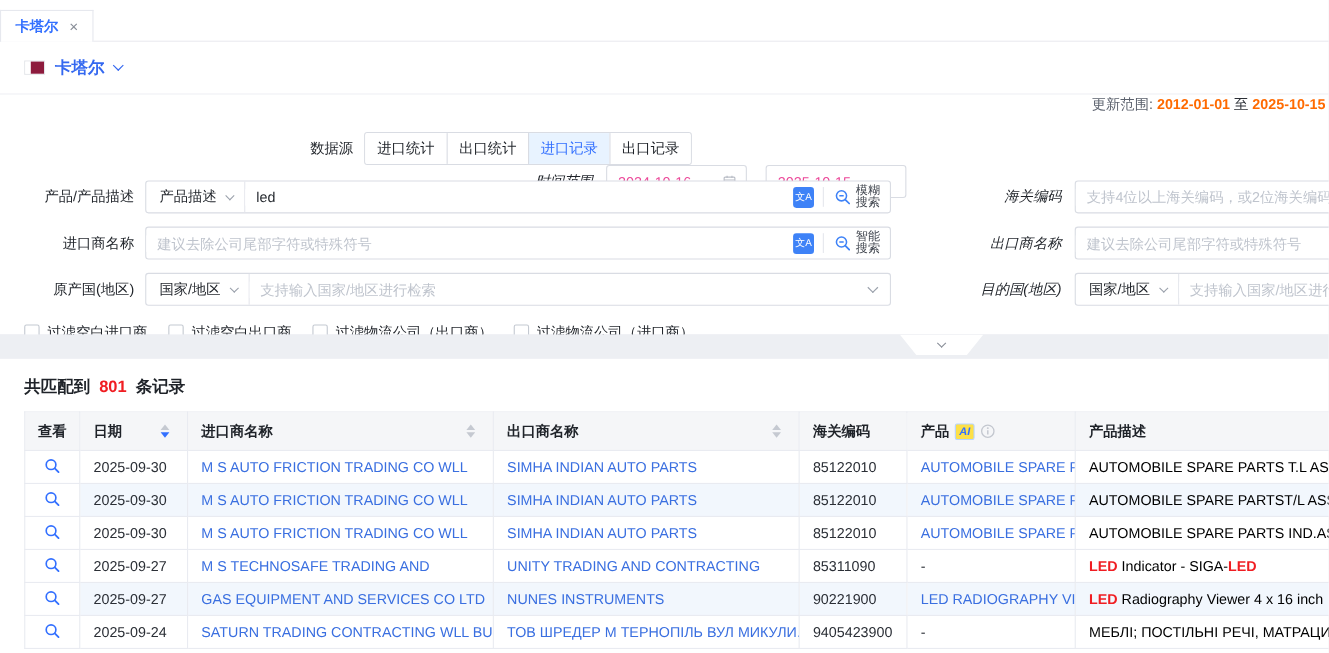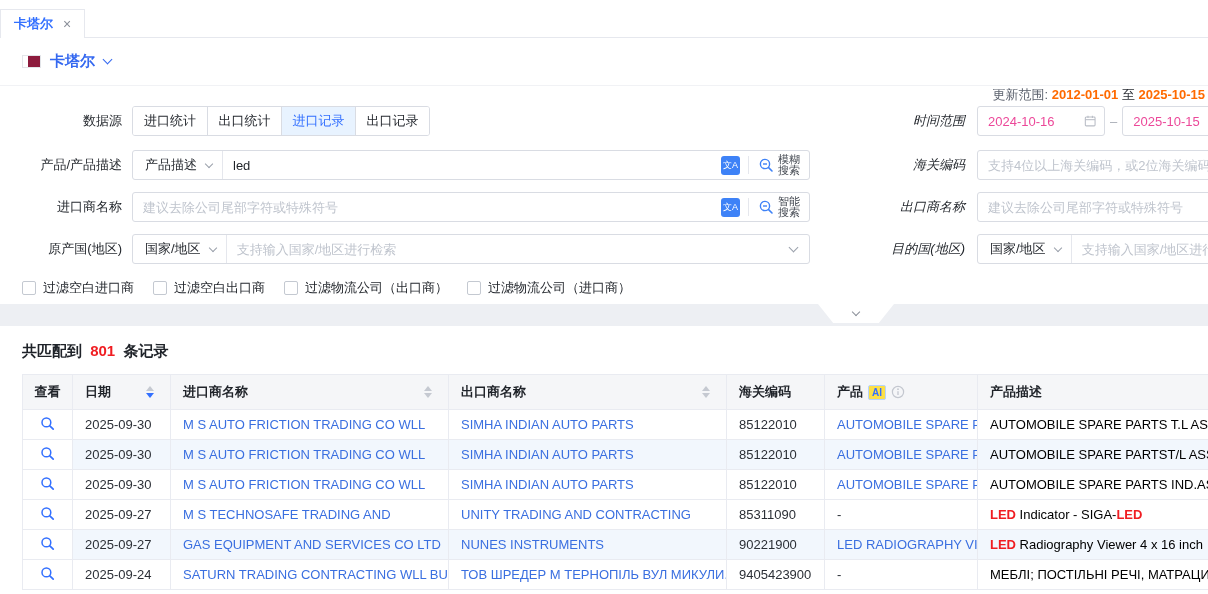--- a/index.html
+++ b/index.html
@@ -19,21 +19,21 @@
   .ptitle { color:#3468f0; font-size:15px; font-weight:bold; }
   .chev { display:inline-block; width:7px; height:7px; border-right:1.6px solid #3468f0; border-bottom:1.6px solid #3468f0;
           transform:rotate(45deg); margin-top:-4px; }
   .chev.gray { border-color:#9aa0ab; }
 
   
   .fpanel { background:#fff; border-top:1px solid #f1f2f5; padding-top:0; height:219px; position:relative; }
   .updline { text-align:right; padding-right:3px; font-size:13px; height:18px; line-height:18px; }
   .updline .ul { color:#5c626e; } .updline .od { color:#ff6a00; font-weight:bold; } .updline .zhi { color:#2b2f36; }
   .frow { display:flex; align-items:center; margin-top:12px; height:30px; }
-  .frow.first { margin-top:2px; }
+  .frow.first { margin-top:16px;flex-direction:column; }
   .lbl { width:132px; flex:none; text-align:right; padding-right:10px; font-size:13px; color:#1f2329; }
   .leftgrp { width:810px; flex:none; display:flex; align-items:center; }
   .rightgrp { flex:none; display:flex; align-items:center; }
   .rlbl { width:167px; flex:none; text-align:right; padding-right:12px; font-size:13px; color:#1f2329;font-style:italic; }
 
   .seg { display:flex; height:30px; border:1px solid #d9dce3; border-radius:3px; overflow:hidden; }
   .seg button { width:74px; background:#fff; border:none; border-left:1px solid #d9dce3; font-size:13px; color:#1f2329; cursor:pointer;
                 font-family:inherit; }
   .seg button:first-child { border-left:none; }
   .seg button.on { background:#e8f3ff; color:#3370ff; }
@@ -77,21 +77,21 @@
 
   table { border-collapse:collapse; table-layout:fixed; width:1300px; margin-top:13px; font-size:13px; }
   th, td { border:1px solid #e9ebf1; height:30px; padding:0 12px; text-align:left; white-space:nowrap; overflow:hidden; }
   th { background:#f5f6f8; color:#1f2329; font-weight:bold; height:35px; }
   .thflex { display:flex; align-items:center; }
   .caret { display:inline-flex; flex-direction:column; gap:2px; margin-left:auto; margin-right:4px; cursor:pointer; }
   .caret i { width:0; height:0; border-left:4px solid transparent; border-right:4px solid transparent; }
   .caret .up { border-bottom:5px solid #c5c9d1; } .caret .dn { border-top:5px solid #c5c9d1; }
   .caret .dn.on { border-top-color:#3370ff; }
   .aibadge { display:inline-block; background:#fde047; color:#3370ff; border:1px solid #b5d3ff; border-radius:2px;
-             font-size:10px; font-weight:bold; padding:1px 3px; margin:0 5px; }
+             font-size:10px; font-weight:bold; padding:1px 3px; margin:0 5px;font-style:italic; }
   col.c1{width:50px} col.c2{width:98px} col.c3{width:278px} col.c4{width:278px} col.c5{width:98px} col.c6{width:153px} col.c7{width:345px}
   td.cview { text-align:center; padding:0; background:#fff; }
   tr.shaded td { background:#f2f7fd; }
   tr.shaded td.cview { background:#fff; }
   .lnk { color:#3a6fe0; text-decoration:none; cursor:pointer; }
   td .hl { color:#f01d22; font-weight:bold; }
   .cdate, .chs, .plainv { color:#2b2f36; }
   .magbtn { cursor:pointer; display:inline-flex; }
 </style>
 </head>

